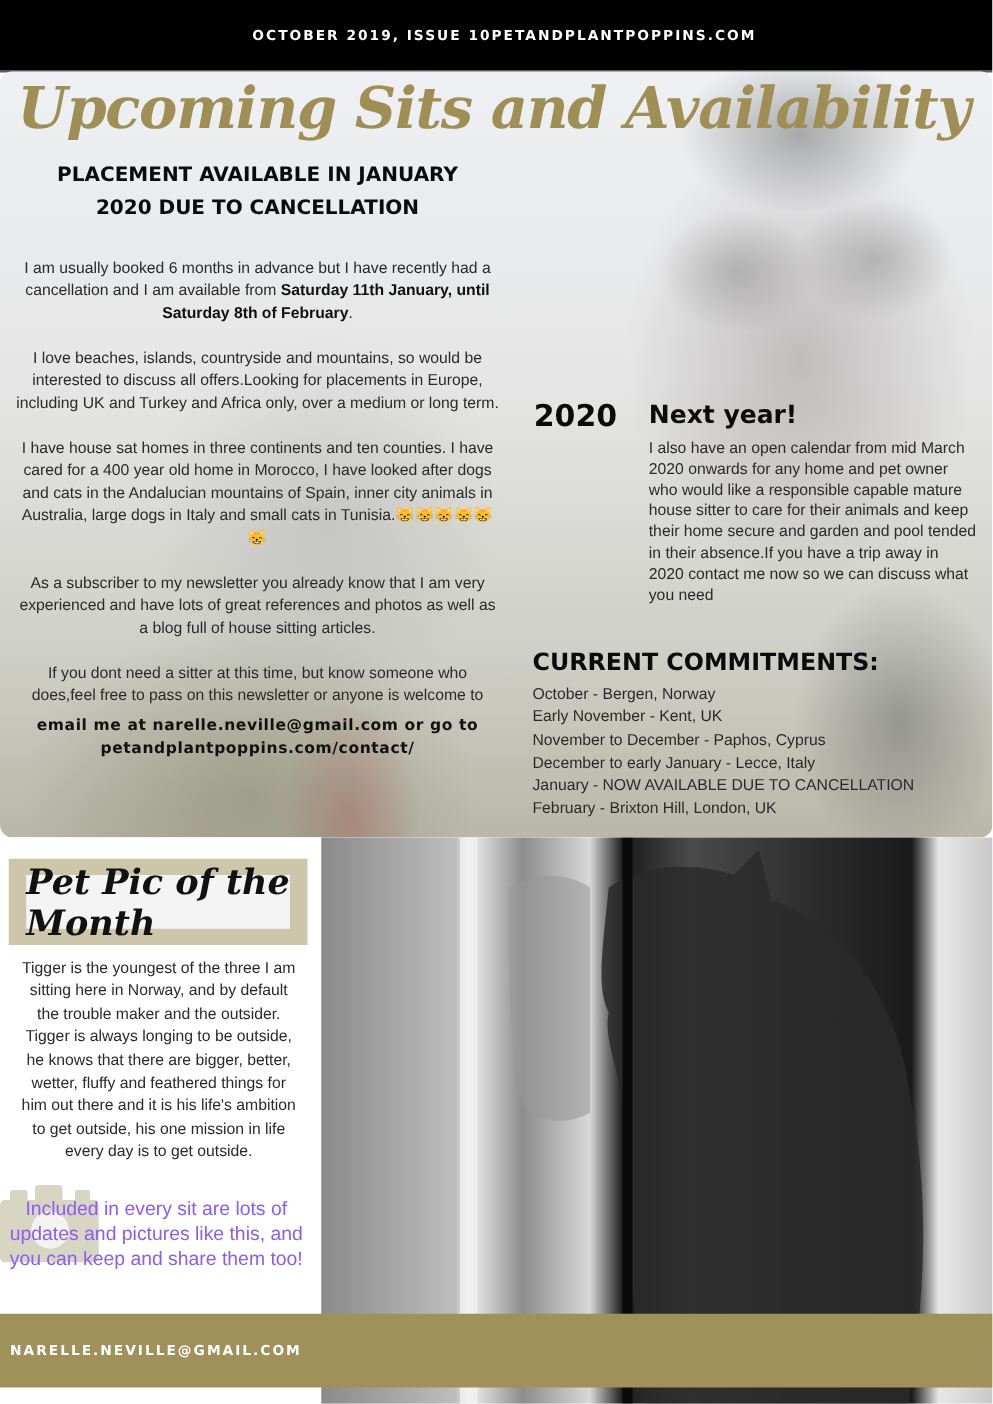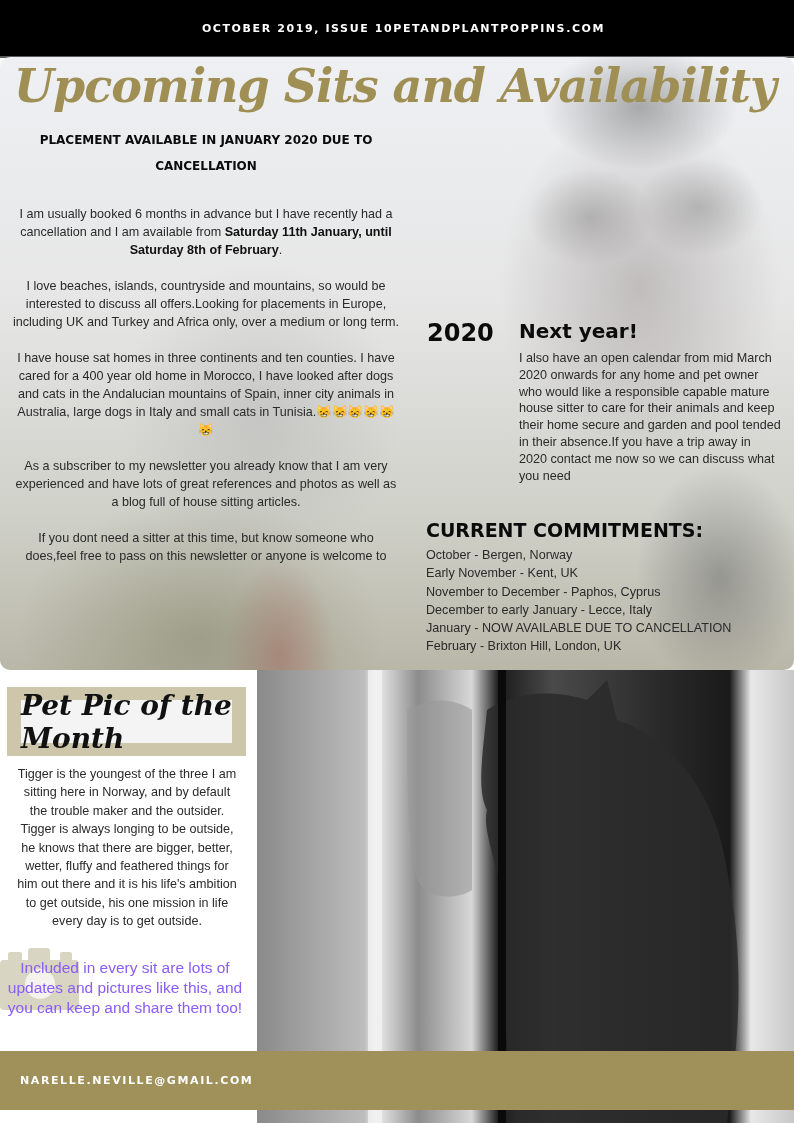--- a/index.html
+++ b/index.html
@@ -35,21 +35,21 @@
     .hero-title {
       position: absolute; left: 14px; top: 2px;
       font-family: "DejaVu Serif", serif; font-style: italic; font-weight: bold;
       font-size: 46px; color: #a08f55; letter-spacing: -1px; white-space: nowrap;
     }
     .left-col {
       position: absolute; left: 12px; top: 70px; width: 388px; text-align: center;
       font-family: "Liberation Sans", sans-serif; font-size: 12.6px; line-height: 18px; color: #2a2a2a;
     }
     .left-col h2 {
-      font-family: "DejaVu Sans", sans-serif; font-weight: bold; font-size: 12px;
+      font-family: "DejaVu Sans", sans-serif; font-weight: bold; font-size: 16px;
       line-height: 26px; color: #0b0b0b; margin: 0 10px 26px 10px;
     }
     .left-col p { margin-bottom: 18px; }
     .left-col b { color: #111; }
     .left-col .email-cta {
       font-family: "DejaVu Sans", sans-serif; font-weight: bold; font-size: 12.4px;
       color: #111; letter-spacing: 0.5px; line-height: 18px; margin-top: -4px;
     }
     .right-panel {
       position: absolute; left: 410px; top: 0; width: 384px; height: 613px;
@@ -95,21 +95,21 @@
     }
 
     .cat-photo {
       position: absolute; left: 257px; top: 670px; width: 537px; height: 453px; overflow: hidden;
       background: linear-gradient(90deg, #8a8a8a 0%, #bdbdbd 20%, #f0f0f0 22%, #8c8c8c 30%, #d8d8d8 40%, #1a1a1a 45%, #4a4a4a 55%, #2a2a2a 75%, #1a1a1a 88%, #e8e8e8 92%, #c8c8c8 100%);
     }
 
     
     .footer-bar {
       position: absolute; left: 0; top: 1051px; width: 794px; height: 59px; background: #a0905a;
-      display: flex; align-items: center; padding-left: 20px;
+      display: flex; align-items: center; padding-left: 8px;
       color: #ffffff; font-family: "DejaVu Sans", sans-serif; font-weight: bold; font-size: 11px; letter-spacing: 1.6px;
     }
   </style>
 </head>
 <body>
 
 <div class="topbar">
   <span>OCTOBER 2019, ISSUE 10</span>
   <span>PETANDPLANTPOPPINS.COM</span>
 </div>
@@ -118,20 +118,21 @@
 <section class="hero">
   <h1 class="hero-title">Upcoming Sits and Availability</h1>
 
   <div class="left-col">
     <h2>PLACEMENT AVAILABLE IN JANUARY 2020 DUE TO CANCELLATION</h2>
     <p><span>I am usually booked 6 months in advance but I have recently had a cancellation and I am available from </span><b>Saturday 11th January, until Saturday 8th of February</b><span>.</span></p>
     <p>I love beaches, islands, countryside and mountains, so would be interested to discuss all offers.Looking for placements in Europe, including UK and Turkey and Africa only, over a medium or long term.</p>
     <p>I have house sat homes in three continents and ten counties. I have cared for a 400 year old home in Morocco, I have looked after dogs and cats in the Andalucian mountains of Spain, inner city animals in Australia, large dogs in Italy and small cats in Tunisia.😸😸😸😸😸😸</p>
     <p>As a subscriber to my newsletter you already know that I am very experienced and have lots of great references and photos as well as a blog full of house sitting articles.</p>
     <p style="margin-bottom:10px;">If you dont need a sitter at this time, but know someone who does,feel free to pass on this newsletter or anyone is welcome to</p>
+    <p class="email-cta">email  me at narelle.neville@gmail.com or go to petandplantpoppins.com/contact/</p>
   </div>
 
   <div class="right-panel">
     <div class="year-label">2020</div>
     <div class="next-title">Next year!</div>
     <div class="next-body">I also have an open calendar from mid March 2020 onwards for any home and pet owner who would like a responsible capable mature house sitter to care for their animals and keep their home secure and garden and pool tended in their absence.If you have a trip away in 2020 contact me now so we can discuss what you need</div>
 
     <div class="commit-title">CURRENT COMMITMENTS:</div>
     <ul class="commit-list">
       <li>October - Bergen, Norway</li>

